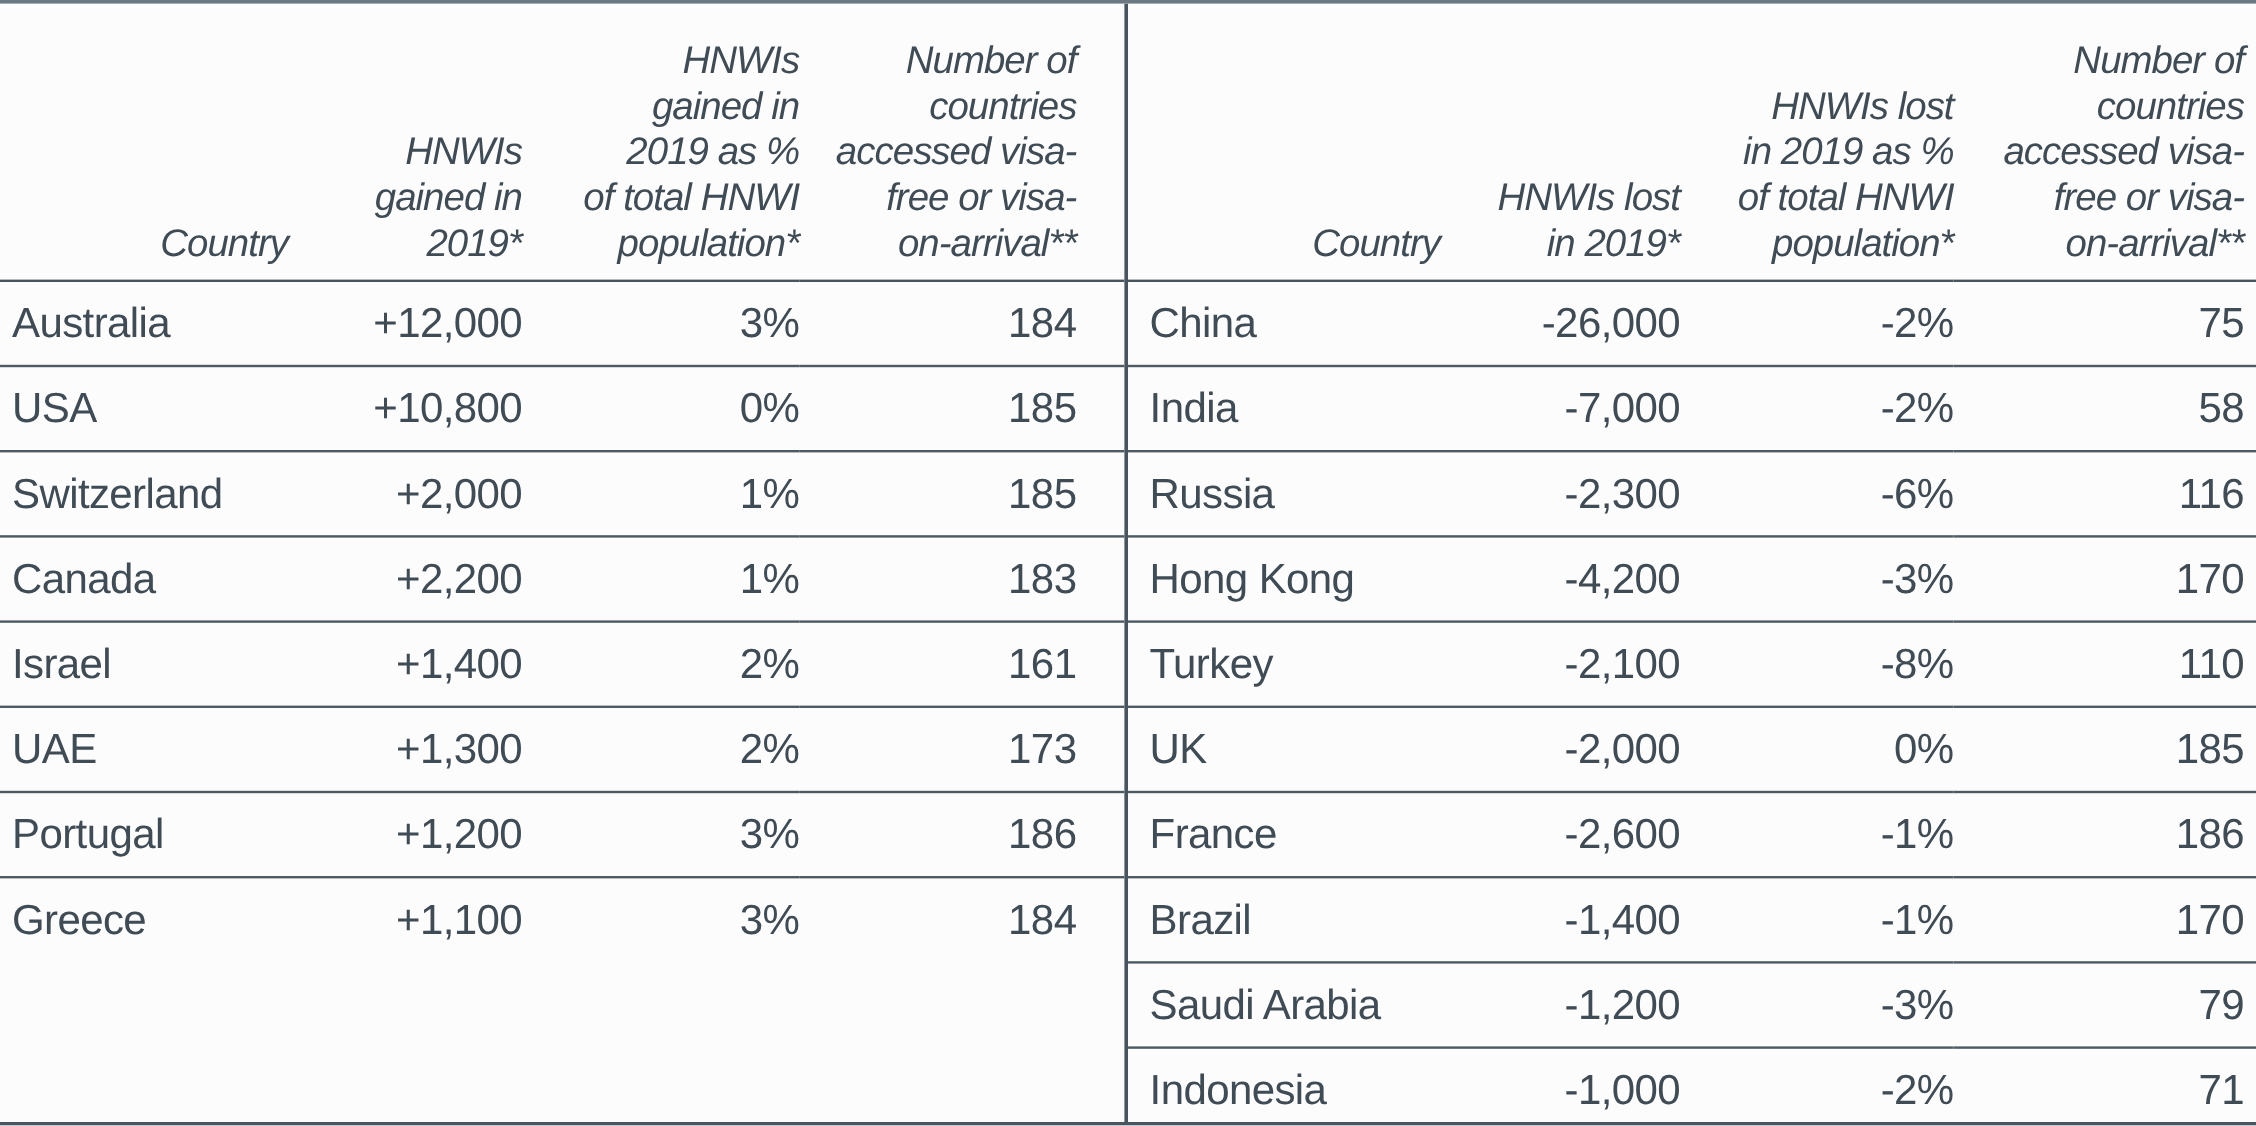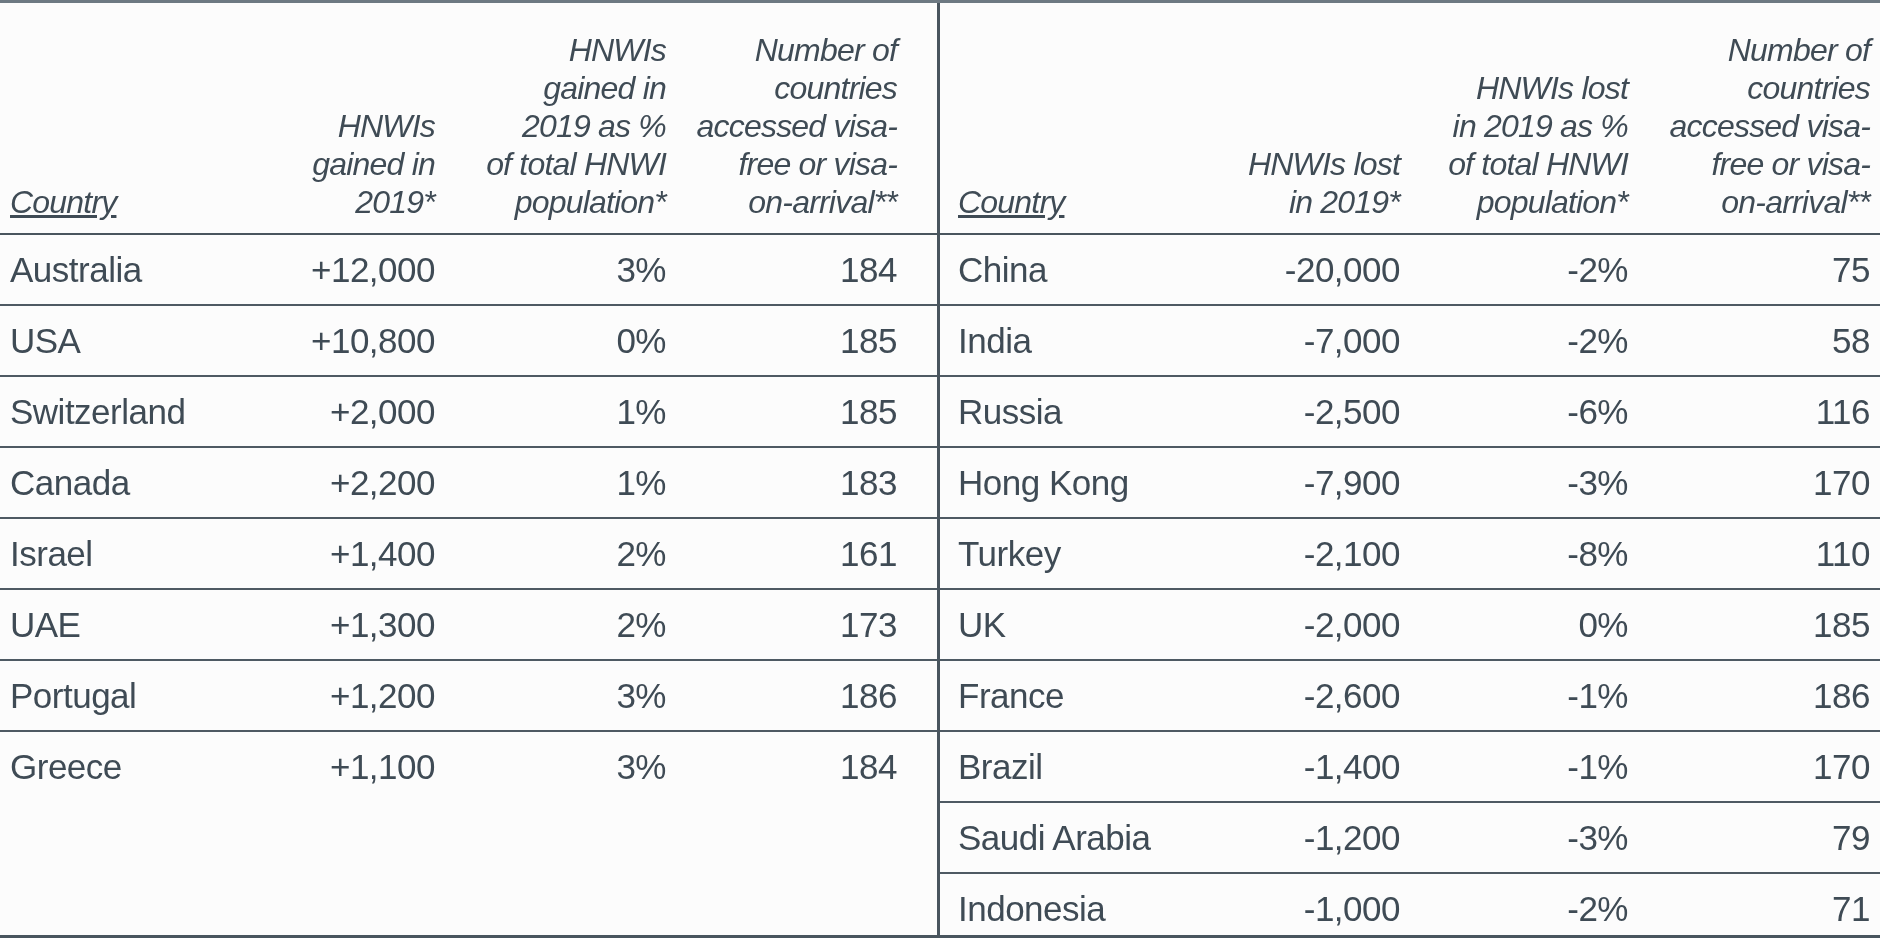--- a/index.html
+++ b/index.html
@@ -51,21 +51,21 @@
     font-weight: normal;
     font-size: 32px;
     line-height: 38px;
     letter-spacing: -0.8px;
     border-bottom: 2px solid var(--line, #49555e);
     padding: 0 0 12px 0;
     white-space: pre-line;
     text-align: right;
     margin-top: 17px;
   }
-  th.c0 { text-align: left; text-decoration: underline; }
+  th.c0 { text-align: right; }
 
   tbody td {
     height: 69px;
     font-size: 35px;
     letter-spacing: -0.5px;
     text-align: right;
     white-space: nowrap;
     vertical-align: middle;
     padding: 0;
   }
@@ -181,39 +181,39 @@
             <th class="c3">Number of
 countries
 accessed visa-
 free or visa-
 on-arrival**</th>
           </tr>
         </thead>
         <tbody>
           <tr>
             <td class="c0">China</td>
-            <td class="c1">-20,000</td>
+            <td class="c1">-26,000</td>
             <td class="c2">-2%</td>
             <td class="c3">75</td>
           </tr>
           <tr>
             <td class="c0">India</td>
             <td class="c1">-7,000</td>
             <td class="c2">-2%</td>
             <td class="c3">58</td>
           </tr>
           <tr>
             <td class="c0">Russia</td>
-            <td class="c1">-2,500</td>
+            <td class="c1">-2,300</td>
             <td class="c2">-6%</td>
             <td class="c3">116</td>
           </tr>
           <tr>
             <td class="c0">Hong Kong</td>
-            <td class="c1">-7,900</td>
+            <td class="c1">-4,200</td>
             <td class="c2">-3%</td>
             <td class="c3">170</td>
           </tr>
           <tr>
             <td class="c0">Turkey</td>
             <td class="c1">-2,100</td>
             <td class="c2">-8%</td>
             <td class="c3">110</td>
           </tr>
           <tr>

